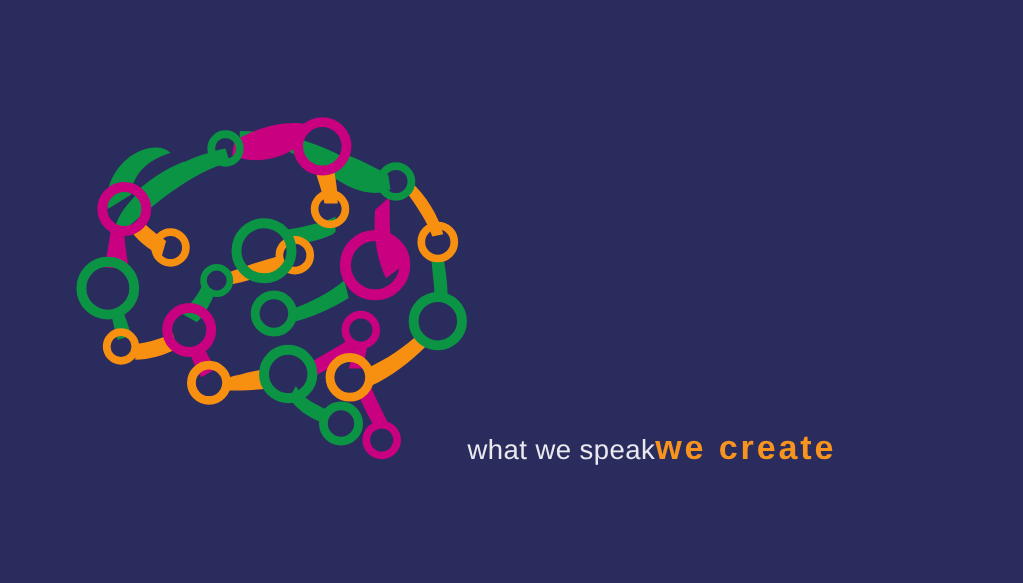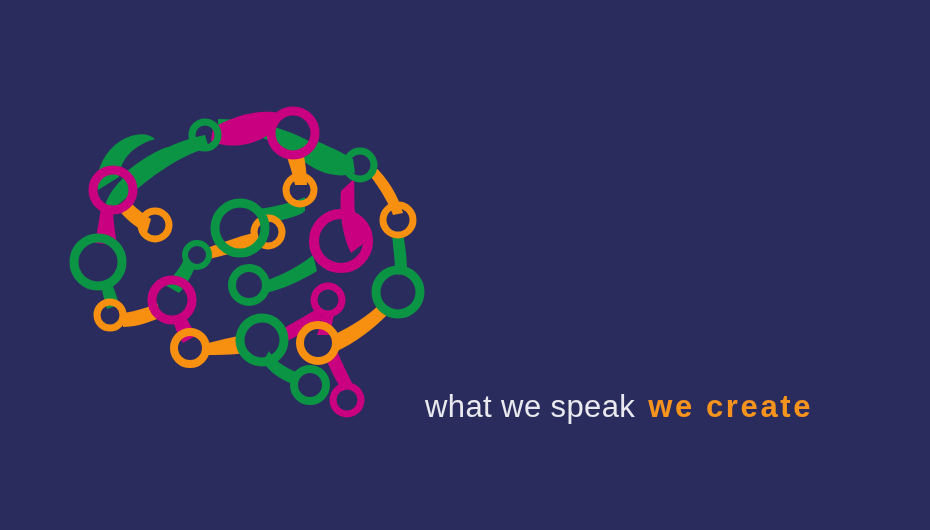--- a/index.html
+++ b/index.html
@@ -29,31 +29,30 @@
   #tagline {
     position: absolute;
     left: 425px;
     top: 389px;
     height: 38px;
     display: flex;
     align-items: baseline;
     white-space: nowrap;
   }
   #tagline .speak {
-    font-size: 31px;
+    font-size: 25px;
     font-weight: 300;
     letter-spacing: 0.4px;
     color: #e9e9ef;
   }
   #tagline .create {
     font-size: 31px;
     font-weight: 700;
     letter-spacing: 2.6px;
     color: #f7941d;
-    margin-left: 13px;
   }
 </style>
 </head>
 <body>
 
 <div id="stage" style="background: rgb(43, 44, 94);">
 
   <div id="brand-logo">
     <svg viewBox="0 0 385 345" width="385" height="345">
 

